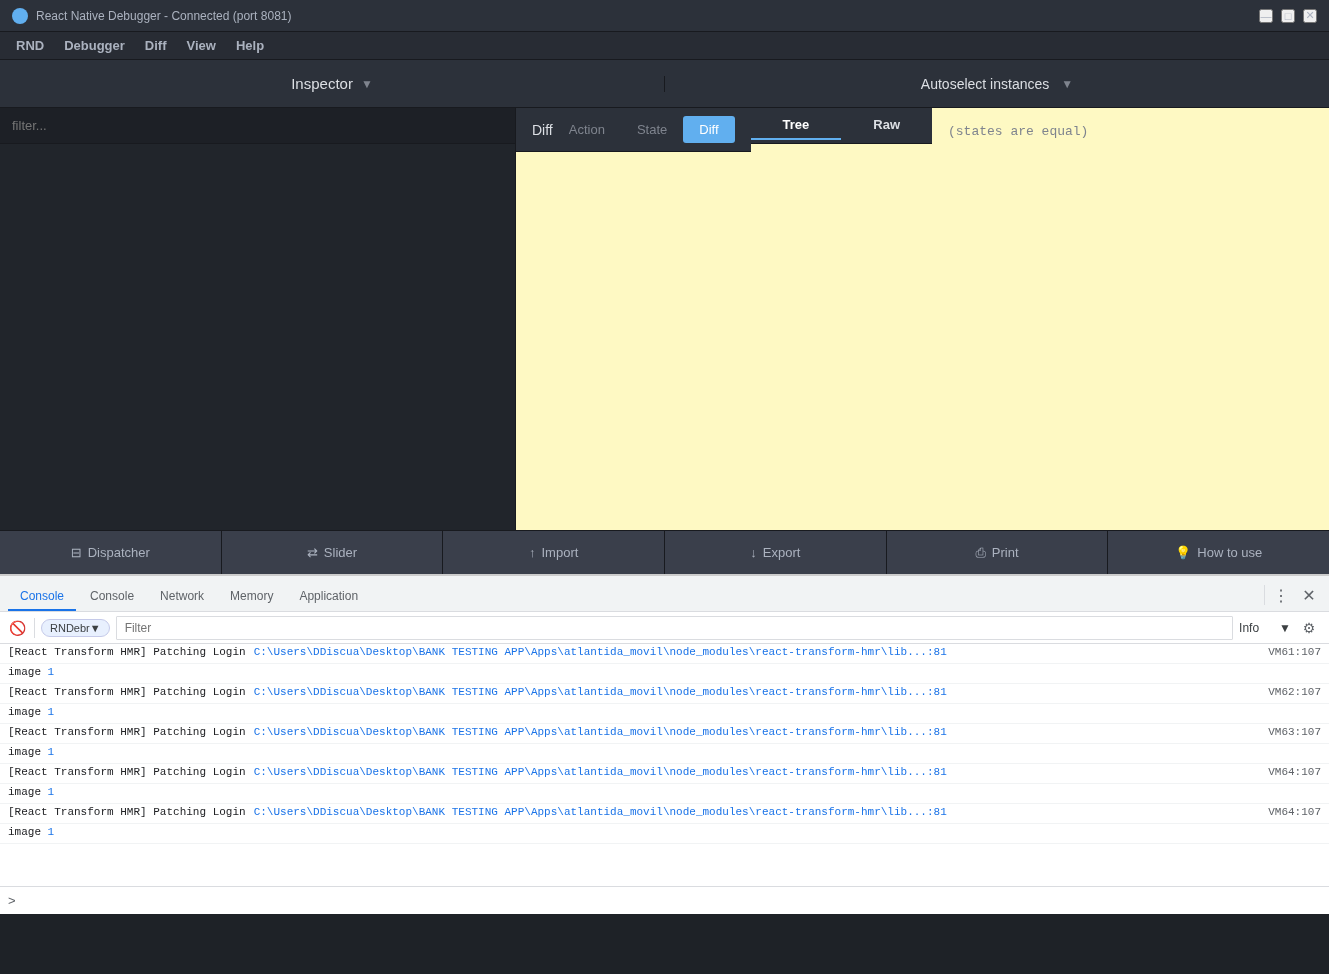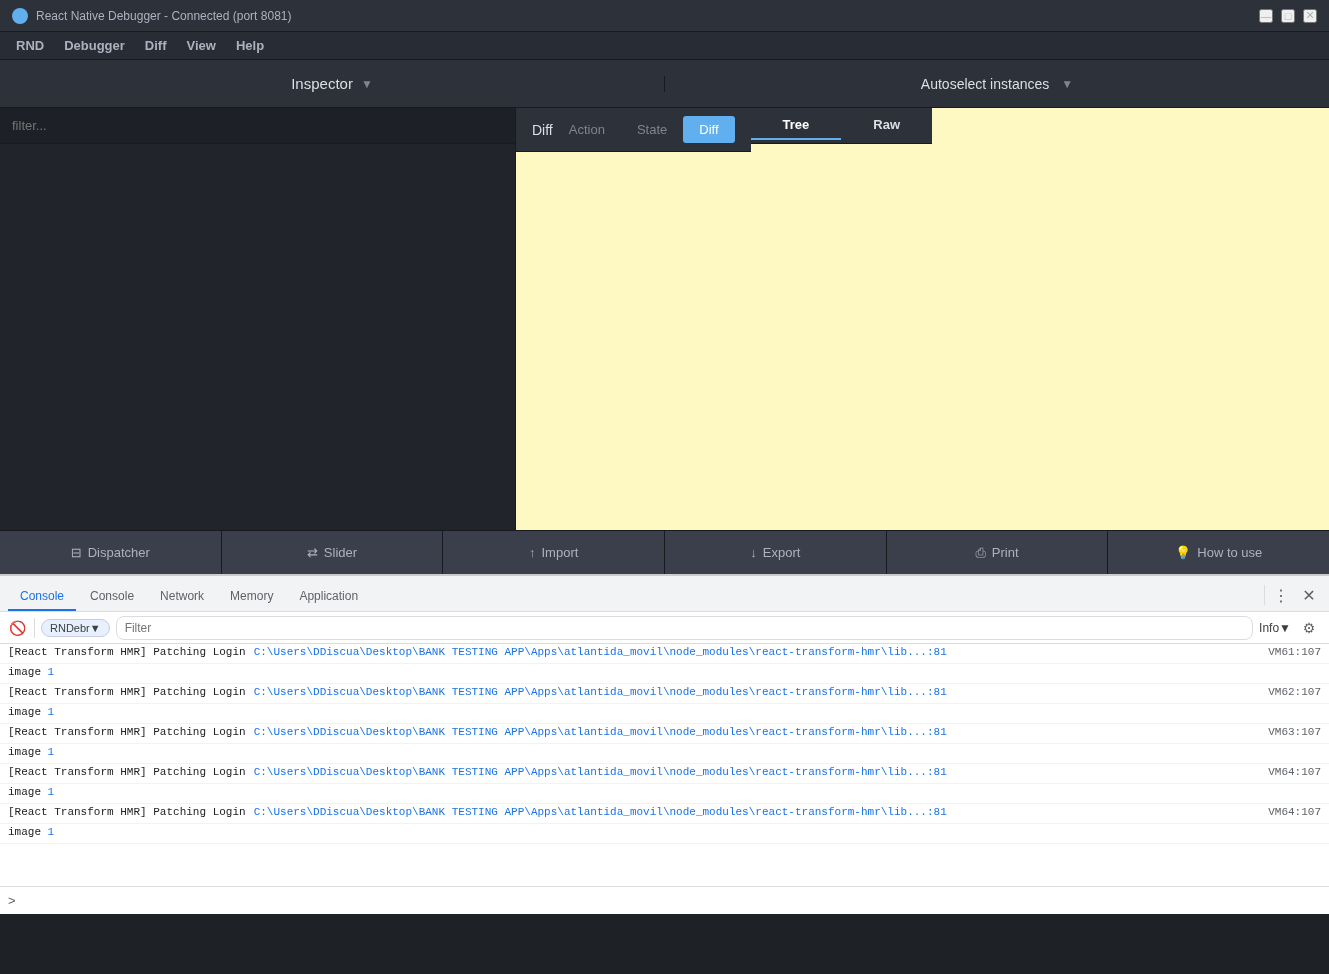--- a/index.html
+++ b/index.html
@@ -272,30 +272,30 @@
       font-size: 11px;
       color: #3c4043;
       display: flex;
       align-items: flex-start;
       gap: 4px;
     }
     .console-filter-input {
       flex: 1;
       height: 24px;
       border: 1px solid #dadce0;
-      border-radius: 8px;
+      border-radius: 1px;
       padding: 0 8px;
       font-size: 12px;
       color: #202124;
       outline: none;
     }
     .console-level-select {
       display: flex;
       align-items: center;
-      gap: 0;
+      gap: 20px;
       font-size: 12px;
       color: #3c4043;
       cursor: pointer;
     }
     .console-settings-btn {
       width: 24px; height: 24px;
       border: none; background: transparent;
       cursor: pointer;
       display: flex; align-items: center; justify-content: center;
       color: #5f6368;
@@ -425,20 +425,23 @@
       <button class="tab-btn">Action</button>
       <button class="tab-btn">State</button>
       <button class="tab-btn selected">Diff</button>
     </div>
 
     <div class="sub-tabs">
       <div class="sub-tab active">Tree</div>
       <div class="sub-tab">Raw</div>
     </div>
 
+    <div class="content-area">
+      <span>(states are equal)</span>
+    </div>
   </div>
 </div>
 
 <div class="toolbar">
   <button class="toolbar-btn">
     <span>⊟</span>
     <span>Dispatcher</span>
   </button>
   <button class="toolbar-btn">
     <span>⇄</span>

